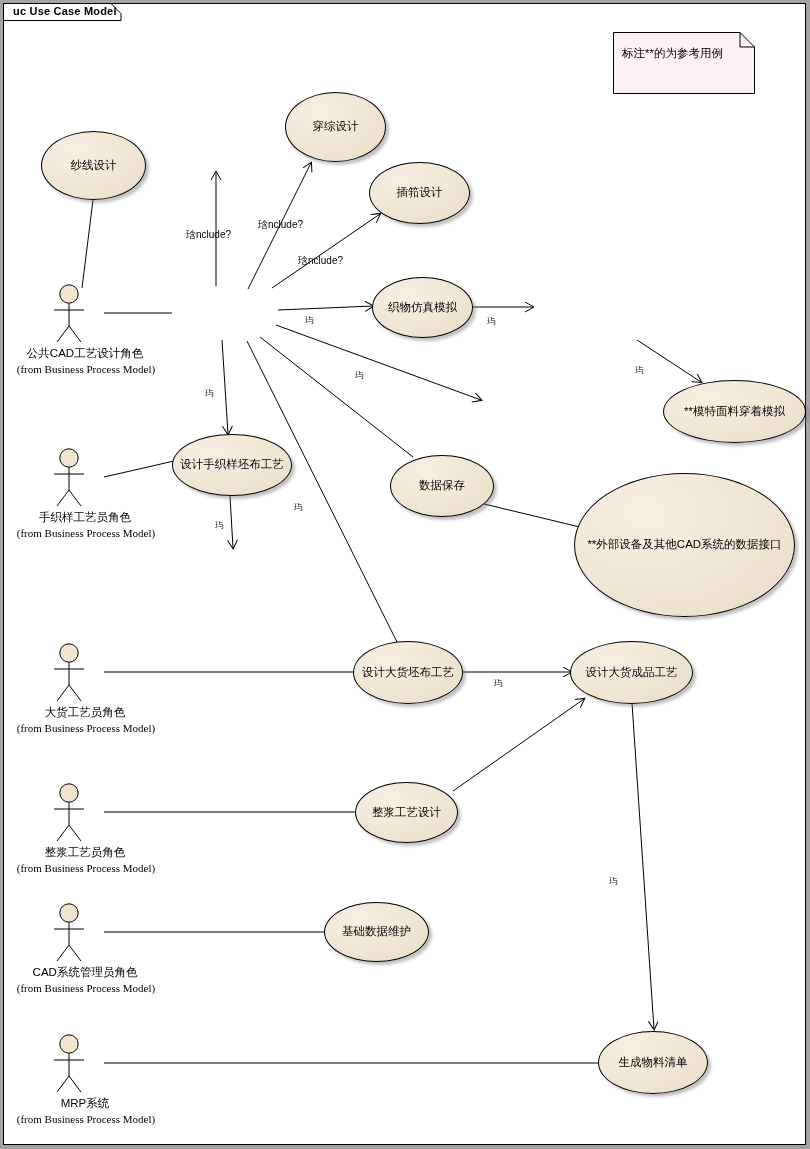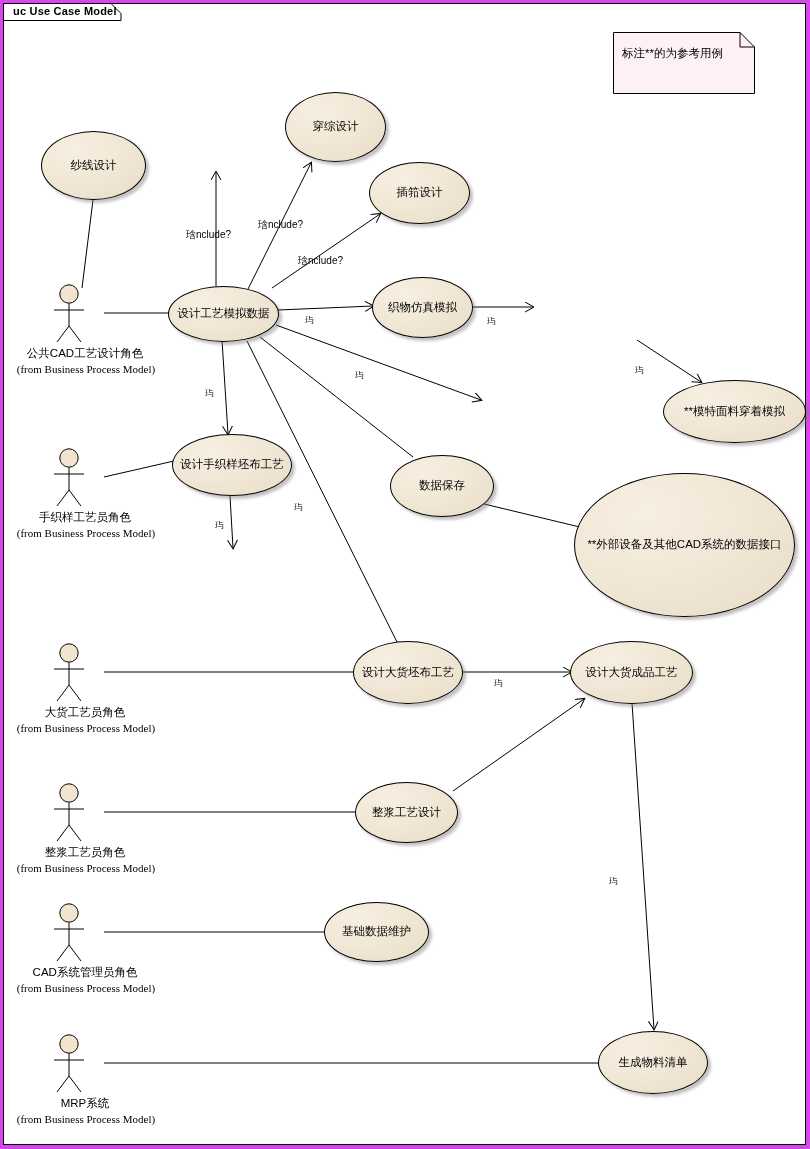--- a/index.html
+++ b/index.html
@@ -5,21 +5,21 @@
   html, body {
     margin: 0;
     padding: 0;
     background: #ffffff;
     font-family: "Liberation Sans", sans-serif;
   }
   #canvas {
     position: relative;
     width: 810px;
     height: 1149px;
-    background: #d946ef;
+    background: #a3a3a3;
     overflow: hidden;
   }
   
   .frame {
     position: absolute;
     left: 3px;
     top: 3px;
     width: 803px;
     height: 1142px;
     border: 1px solid #000000;
@@ -209,23 +209,20 @@
 
 
   <div class="uc" style="left:285px; top:92px;  width:101px; height:70px;">
     <span>穿综设计</span>
   </div>
 
   <div class="uc" style="left:369px; top:162px; width:101px; height:62px;">
     <span>插筘设计</span>
   </div>
 
-  <div class="uc" style="left:168px; top:286px; width:111px; height:56px;">
-    <span>设计工艺模拟数据</span>
-  </div>
 
   <div class="uc" style="left:372px; top:277px; width:101px; height:61px;">
     <span>织物仿真模拟</span>
   </div>
 
 
   <div class="uc wide" style="left:663px; top:380px; width:143px; height:63px;">
     <span>**模特面料穿着模拟</span>
   </div>
 

